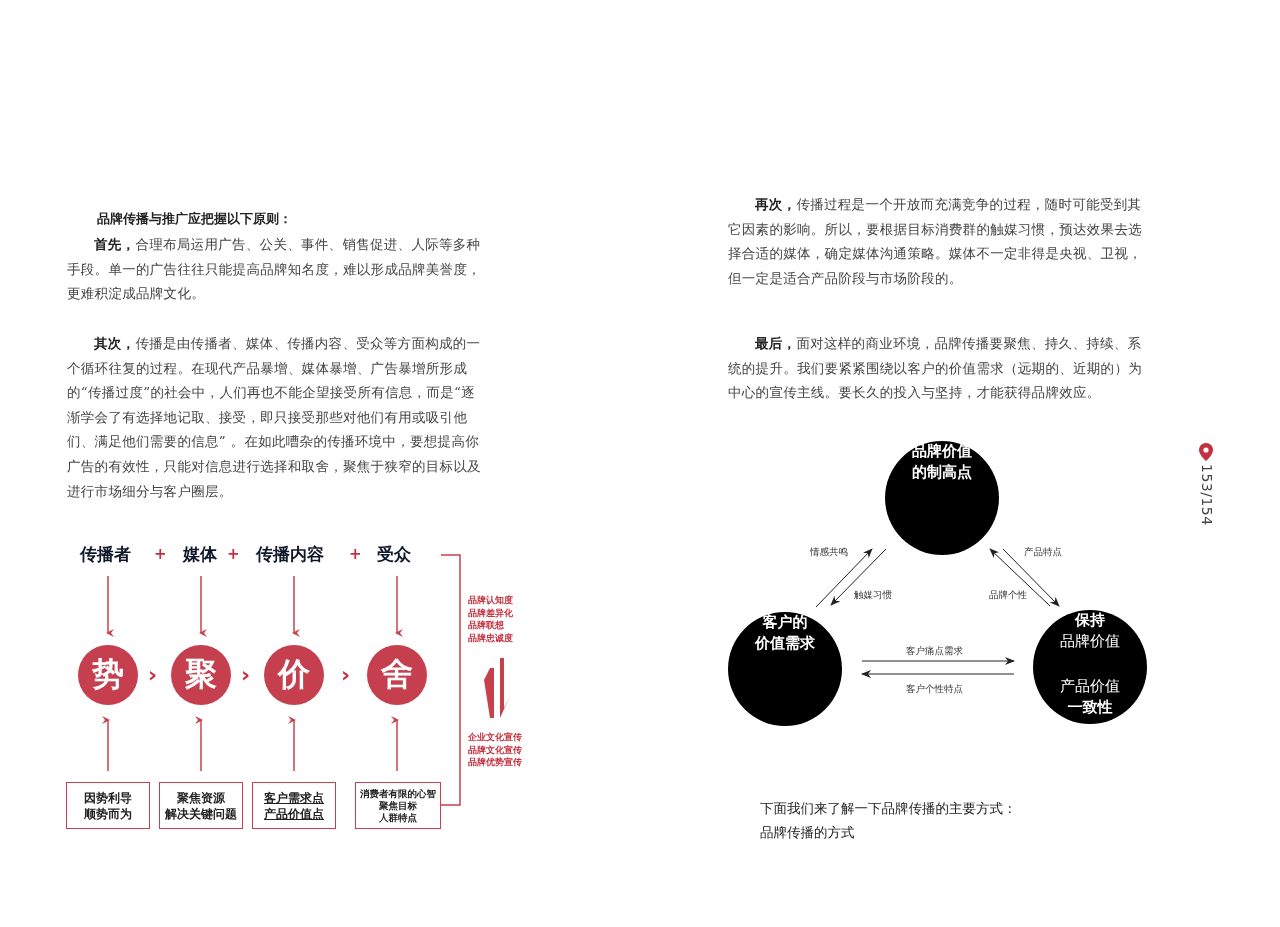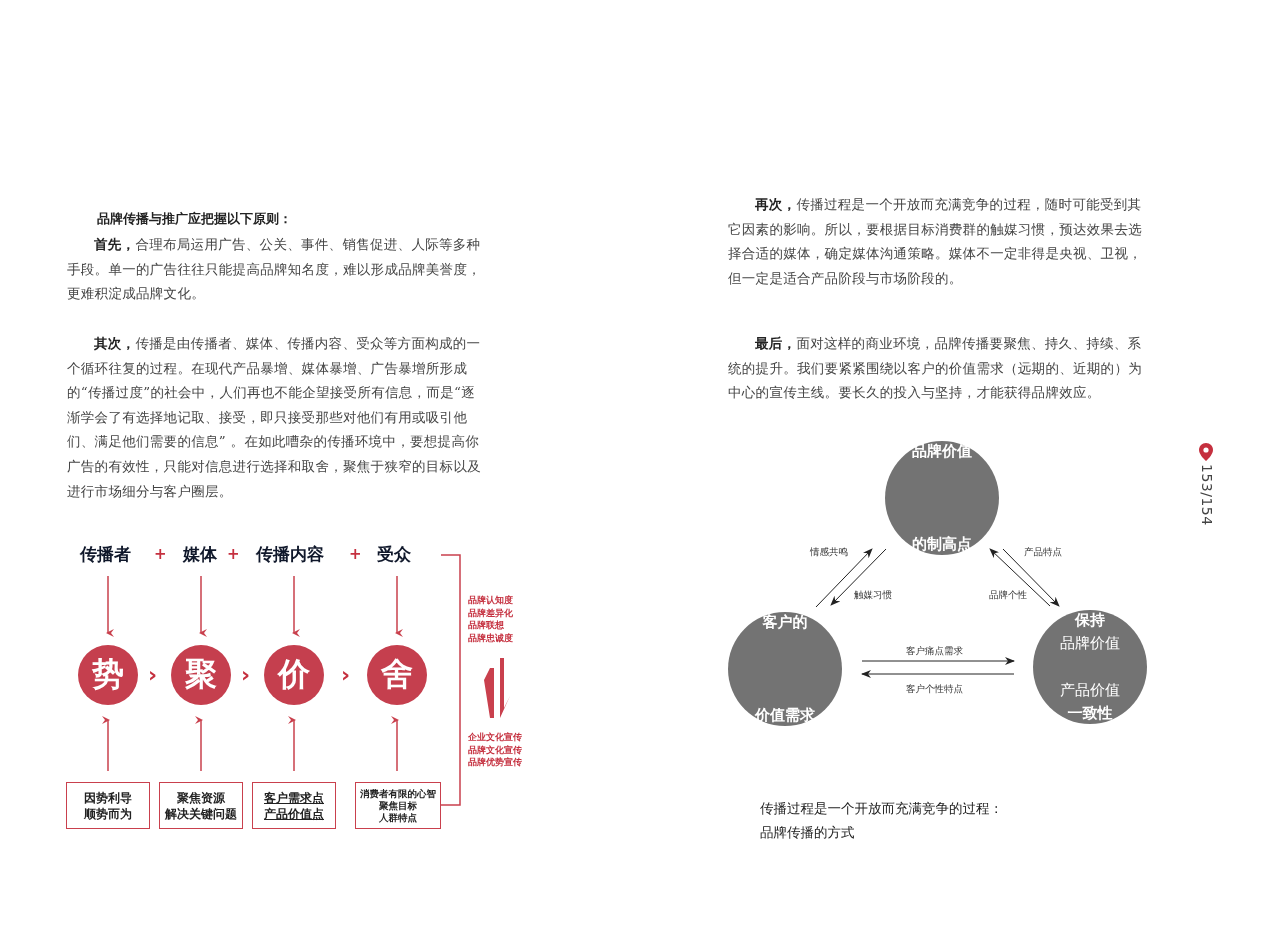--- a/index.html
+++ b/index.html
@@ -13,22 +13,22 @@
   .top-label { position:absolute; top:543px; font-size:17px; font-weight:bold; color:#0f172a; white-space:nowrap; }
   .plus { position:absolute; top:545px; font-size:15px; font-weight:bold; color:#c5303f; }
   .circle-s { position:absolute; width:60px; height:60px; border-radius:50%; background:#c53f4e; color:#fff;
               display:flex; align-items:center; justify-content:center; font-family:"DejaVu Serif","Liberation Serif",serif;
               font-size:32px; font-weight:bold; }
   .chev { position:absolute; top:662px; font-size:22px; font-weight:bold; color:#c5303f; }
   .box { position:absolute; top:782px; height:47px; border:1.5px solid #c9404d; display:flex; flex-direction:column;
          align-items:center; justify-content:center; font-size:12px; font-weight:bold; color:#222; line-height:16px; text-align:center; }
   .box.small { font-size:9.5px; line-height:12px; }
   .side-text { position:absolute; left:468px; font-size:9px; font-weight:bold; color:#c5303f; line-height:12.5px; }
-  .bigc { position:absolute; width:114px; height:114px; border-radius:50%; background:#737373; color:#fff;
-          display:flex; flex-direction:column; align-items:center; justify-content:space-between; font-weight:bold; text-align:center; }
+  .bigc { position:absolute; width:114px; height:114px; border-radius:50%; background:#000000; color:#fff;
+          display:flex; flex-direction:column; align-items:center; justify-content:flex-start; font-weight:bold; text-align:center; }
   .bigc span { display:block; }
   .lbl { position:absolute; font-size:9.5px; color:#333; white-space:nowrap; }
   .bottom-text { position:absolute; left:760px; font-size:13.5px; color:#222; }
   .page-num { position:absolute; left:1199px; top:464px; font-size:14px; color:#444; writing-mode:vertical-rl; letter-spacing:0.5px; }
 </style>
 </head>
 <body>
 
 <div class="heading" style="left:97px;top:210px;">品牌传播与推广应把握以下原则：</div>
 <div class="para" style="left:67px;top:232px;width:420px;">
@@ -145,20 +145,20 @@
   <span>一致性</span>
 </div>
 
 <div class="lbl" style="left:810px;top:546px;">情感共鸣</div>
 <div class="lbl" style="left:854px;top:589px;">触媒习惯</div>
 <div class="lbl" style="left:1024px;top:546px;">产品特点</div>
 <div class="lbl" style="left:989px;top:589px;">品牌个性</div>
 <div class="lbl" style="left:906px;top:645px;">客户痛点需求</div>
 <div class="lbl" style="left:906px;top:683px;">客户个性特点</div>
 
-<div class="bottom-text" style="top:800px;">传播过程是一个开放而充满竞争的过程：</div>
+<div class="bottom-text" style="top:800px;">下面我们来了解一下品牌传播的主要方式：</div>
 <div class="bottom-text" style="top:824px;">品牌传播的方式</div>
 
 <svg class="abs" style="left:1199px;top:443px;" width="14" height="18" viewBox="0 0 14 18">
   <path d="M7,0 C3,0 0,3 0,7 C0,12 7,18 7,18 C7,18 14,12 14,7 C14,3 11,0 7,0 Z" fill="#c5303f"></path>
   <circle cx="7" cy="7" r="2.6" fill="#fff"></circle>
 </svg>
 <div class="page-num">153/154</div>
 
 </body></html>

